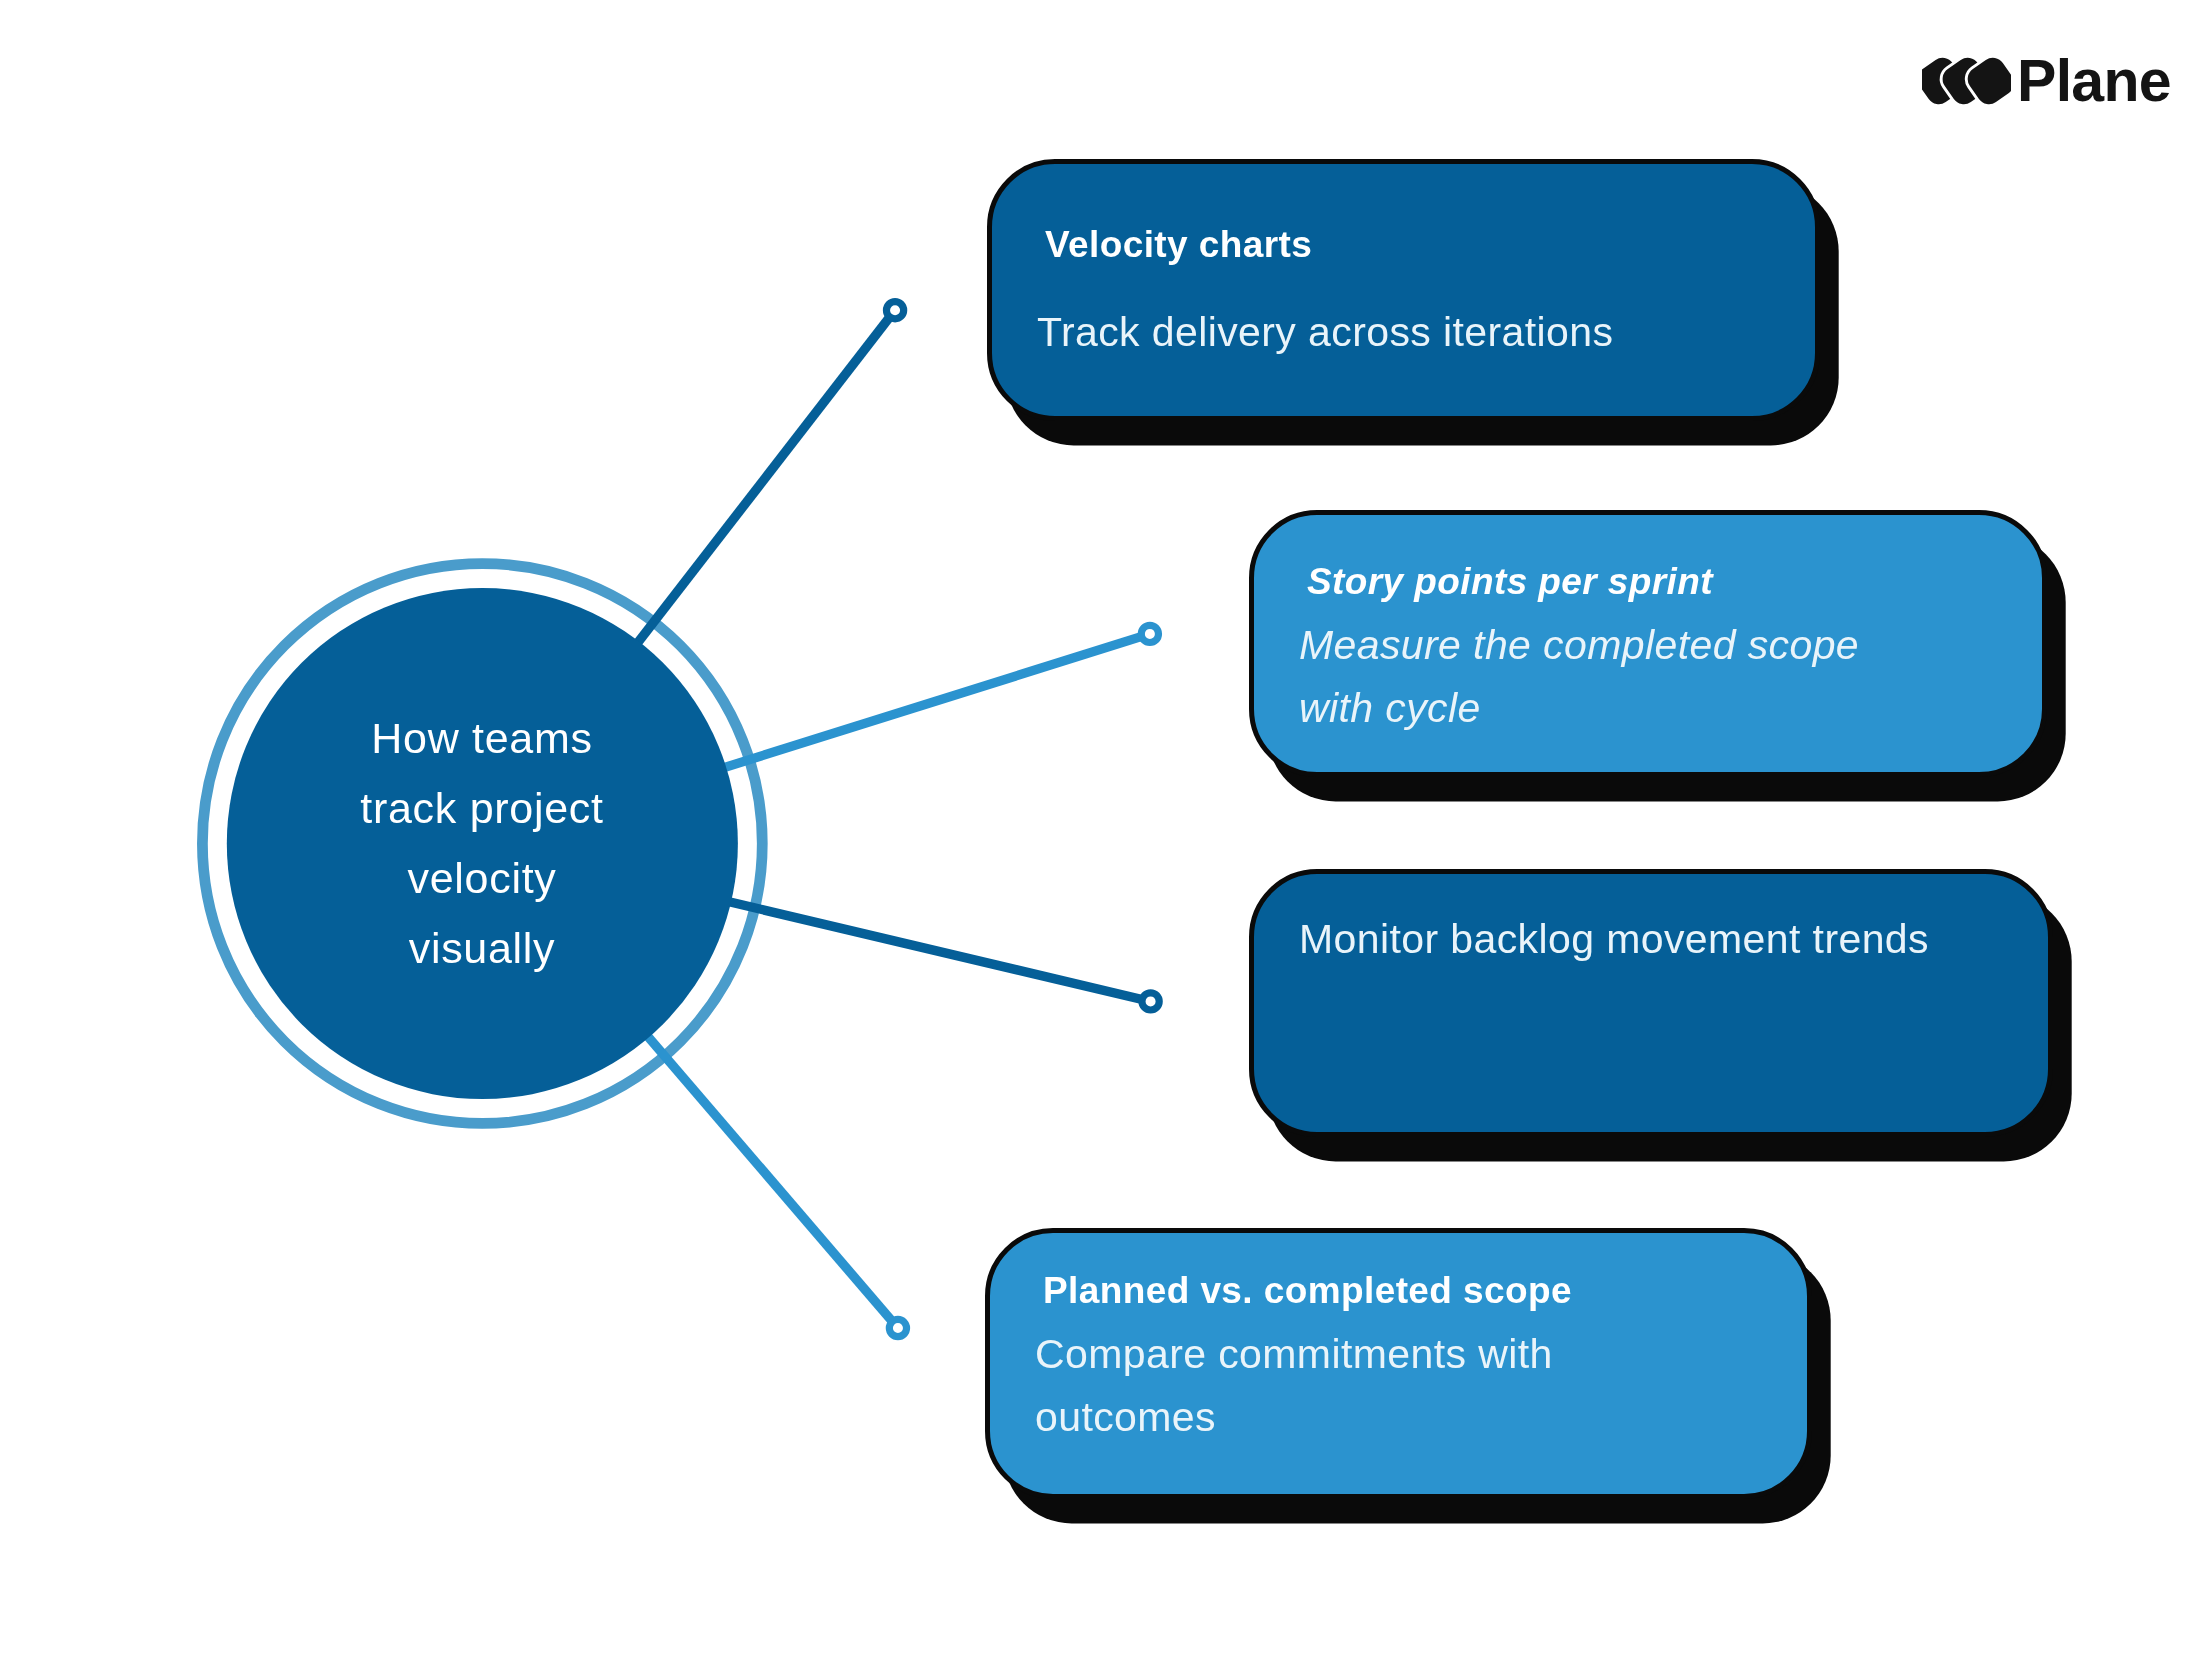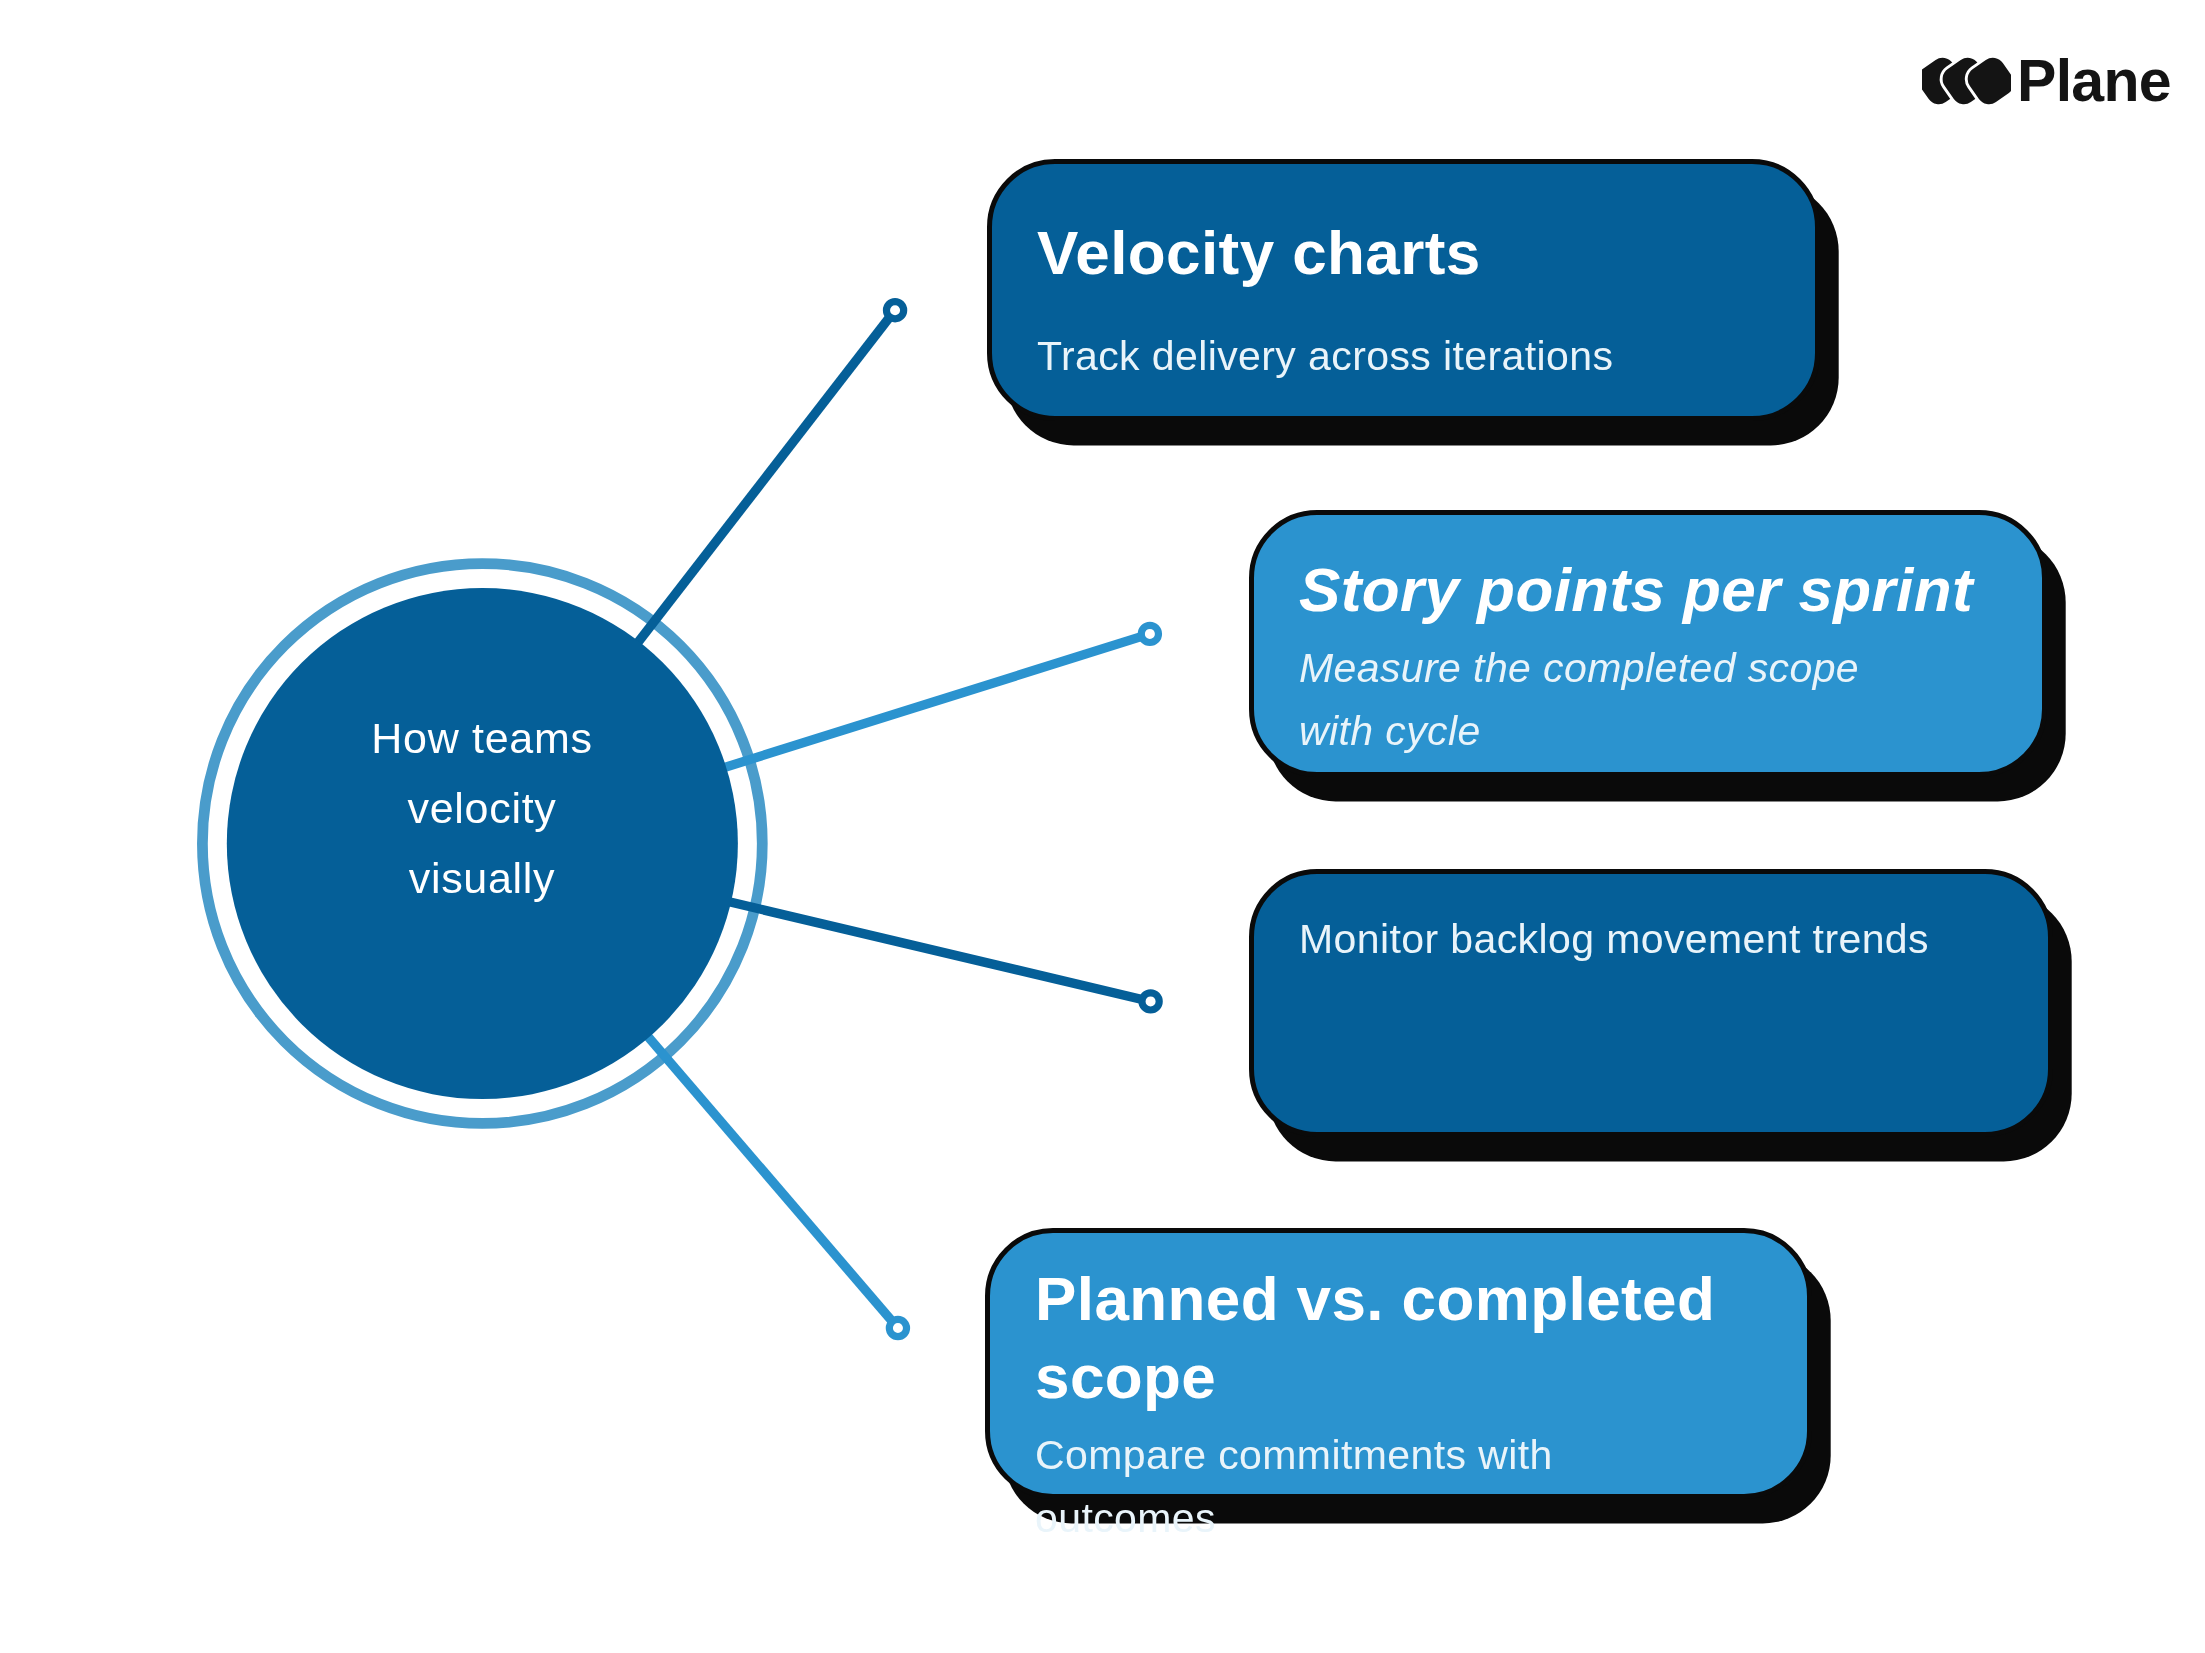--- a/index.html
+++ b/index.html
@@ -42,21 +42,21 @@
     position:absolute;box-sizing:border-box;
     border:5.7px solid var(--ink,#0A0A0A);
     border-radius:68px;
     box-shadow:18.7px 24.4px 0 var(--ink,#0A0A0A);
     color:var(--card-text,#fff);
     padding-left:45px;padding-right:36px;
   }
   .card.dark{background:var(--dark-blue,#055F98);}
   .card.light{background:var(--light-blue,#2B93CF);}
   .card h2{
-    margin:0;font-size:62px;font-weight:700;line-height:1.25;letter-spacing:0.4px;
+    margin:8px;font-size:37px;font-weight:700;line-height:1.25;letter-spacing:0.4px;
   }
   .card p{
     margin:0;color:var(--subtitle-text,#E9F4FA);
     font-size:41px;font-weight:400;line-height:63px;letter-spacing:0.4px;
   }
   .card-1{left:987px;top:159px;width:833px;height:262px;padding-top:50px;}
   .card-1 h2{margin-bottom:33px;}
   .card-2{left:1249px;top:510px;width:798px;height:267px;padding-top:36px;font-style:italic;}
   .card-2 h2{margin-bottom:8.6px;}
   .card-2 p{max-width:632px;}
@@ -83,20 +83,21 @@
     <circle class="center-circle" cx="672" cy="1175" r="356"></circle>
 
     <circle class="dot dark" cx="1247" cy="432" r="12"></circle>
     <circle class="dot light" cx="1602" cy="883" r="12"></circle>
     <circle class="dot dark" cx="1603" cy="1395" r="12"></circle>
     <circle class="dot light" cx="1251" cy="1850" r="12"></circle>
   </svg>
 
   <div class="center-text">
     <div>How teams</div>
+    <div>track project</div>
     <div>velocity</div>
     <div>visually</div>
   </div>
 
   <div class="brand">
     <svg width="89" height="78" viewBox="0 0 124 108">
       <g transform="translate(26 54) rotate(-35)">
         <rect x="-28" y="-28" width="56" height="56" rx="17" fill="#141414" stroke="#ffffff" stroke-width="8" paint-order="stroke"></rect>
       </g>
       <g transform="translate(61 54) rotate(-35)">

